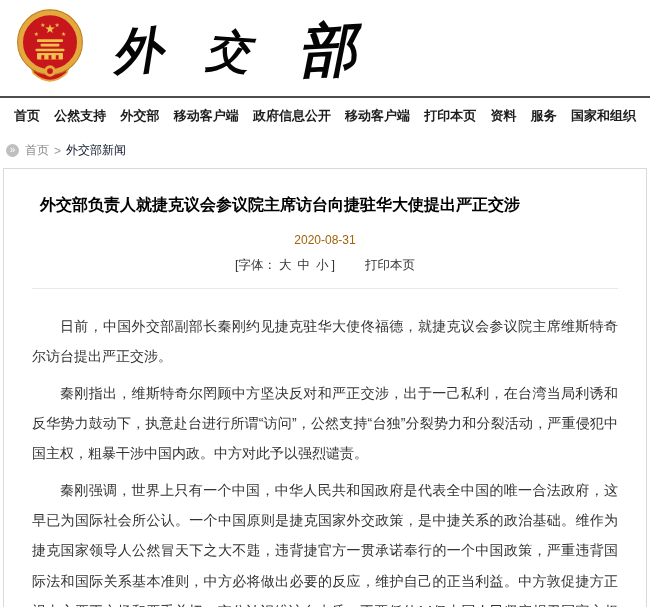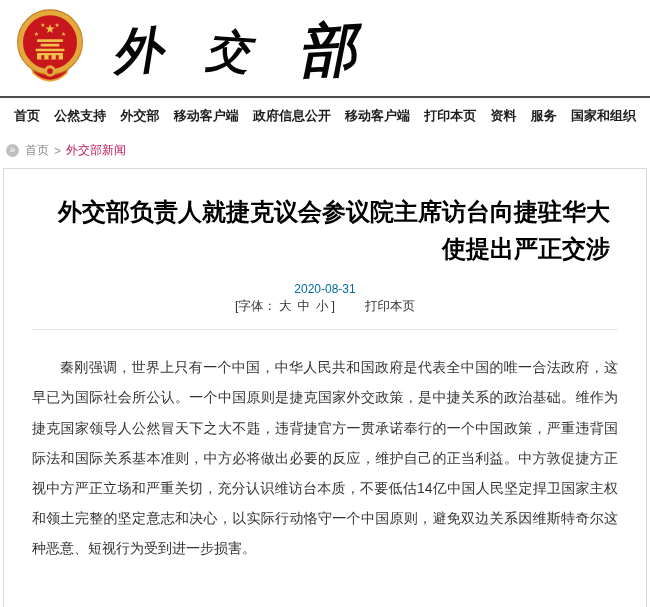--- a/index.html
+++ b/index.html
@@ -24,29 +24,29 @@
     border-top: 2px solid #4d4d4d;
     display: flex; justify-content: space-between; align-items: center;
     padding: 9px 14px 9px;
   }
   .nav-item { font-size: 13px; font-weight: bold; color: #1c1c1c; text-decoration: none; white-space: nowrap; cursor: pointer; }
   
   .breadcrumb { display: flex; align-items: center; padding: 8px 6px 9px; font-size: 12px; color: #999; }
   .crumb-icon { width: 13px; height: 13px; border-radius: 50%; background: #bfbfbf; color: #fff; font-size: 10px; line-height: 12px; text-align: center; margin-right: 6px; flex: 0 0 auto; }
   .crumb-link { color: #8a8a8a; text-decoration: none; cursor: pointer; }
   .crumb-sep { margin: 0 5px; color: #9a9a9a; }
-  .crumb-current { color: #be185d; font-family: Liberation Serif, serif; }
+  .crumb-current { color: #0f172a; font-family: Liberation Serif, serif; }
   
   .content-box {
     margin: 0 3px; border: 1px solid #d9d9d9;
     padding: 22px 28px 30px; min-height: 470px; background: #fff;
   }
-  .title { text-align: right; font-size: 24px; font-weight: bold; color: #000; line-height: 1.55; margin: 2px 8px 0; }
-  .date { text-align: center; font-size: 12px; color: #0369a1; margin-top: 15px; }
-  .toolbar { text-align: center; font-size: 12.5px; color: #333; margin-top: 2px; }
+  .title { text-align: left; font-size: 16px; font-weight: bold; color: #000; line-height: 1.55; margin: 2px 8px 0; }
+  .date { text-align: center; font-size: 12px; color: #a16207; margin-top: 15px; }
+  .toolbar { text-align: center; font-size: 12.5px; color: #333; margin-top: 10px; }
   .toolbar .fc-txt { color: #333; }
   .fc-opt { color: #333; text-decoration: none; margin: 0 3px; cursor: pointer; }
   .print-btn { color: #333; text-decoration: none; margin-left: 30px; cursor: pointer; }
   .divider { border-bottom: 1px solid #e8e8e8; margin-top: 14px; }
   .article-body { margin-top: 22px; font-size: 14px; color: #333; line-height: 2.15; text-align: justify; }
   .article-body p { text-indent: 2em; margin: 7px 0; }
 </style>
 </head>
 <body>
 
@@ -119,18 +119,20 @@
 
 <div class="content-box">
   <h1 class="title">外交部负责人就捷克议会参议院主席访台向捷驻华大使提出严正交涉</h1>
   <div class="date">2020-08-31</div>
   <div class="toolbar">
     <span class="fc-txt">[字体：</span><a class="fc-opt">大</a><a class="fc-opt">中</a><a class="fc-opt">小</a><span class="fc-txt">]</span><a class="print-btn">打印本页</a>
   </div>
   <div class="divider"></div>
   <div class="article-body">
 
+      <p>日前，中国外交部副部长秦刚约见捷克驻华大使佟福德，就捷克议会参议院主席维斯特奇尔访台提出严正交涉。</p>
 
+      <p>秦刚指出，维斯特奇尔罔顾中方坚决反对和严正交涉，出于一己私利，在台湾当局利诱和反华势力鼓动下，执意赴台进行所谓“访问”，公然支持“台独”分裂势力和分裂活动，严重侵犯中国主权，粗暴干涉中国内政。中方对此予以强烈谴责。</p>
 
       <p>秦刚强调，世界上只有一个中国，中华人民共和国政府是代表全中国的唯一合法政府，这早已为国际社会所公认。一个中国原则是捷克国家外交政策，是中捷关系的政治基础。维作为捷克国家领导人公然冒天下之大不韪，违背捷官方一贯承诺奉行的一个中国政策，严重违背国际法和国际关系基本准则，中方必将做出必要的反应，维护自己的正当利益。中方敦促捷方正视中方严正立场和严重关切，充分认识维访台本质，不要低估14亿中国人民坚定捍卫国家主权和领土完整的坚定意志和决心，以实际行动恪守一个中国原则，避免双边关系因维斯特奇尔这种恶意、短视行为受到进一步损害。</p>
 
     </div>
 </div>
 
 </body></html>

